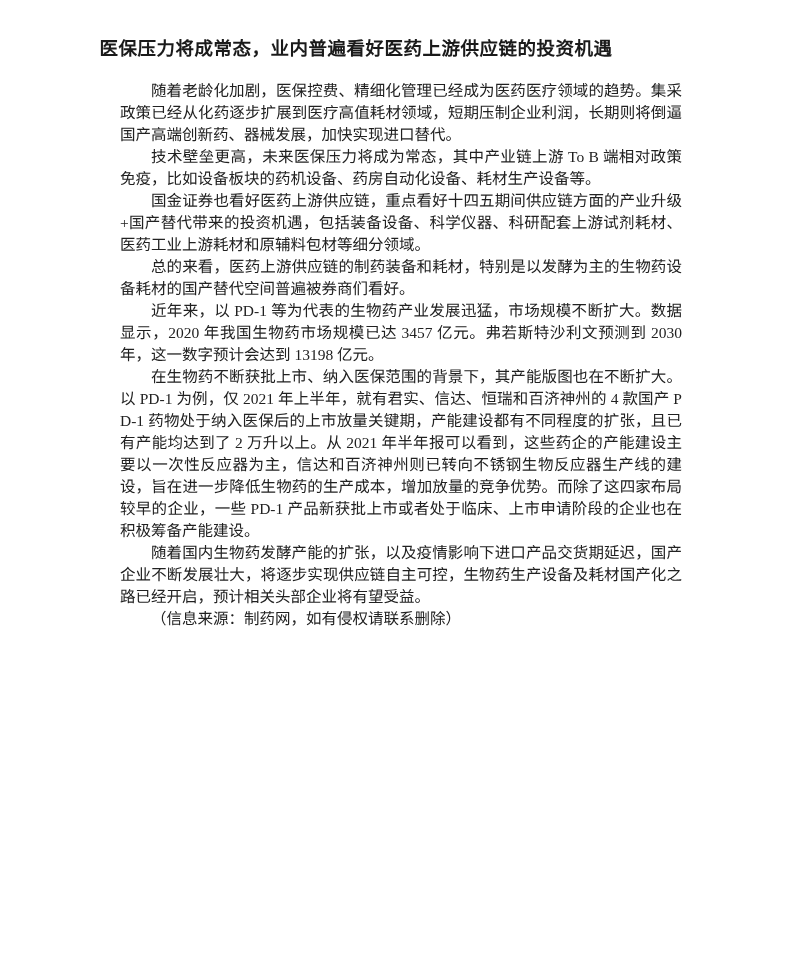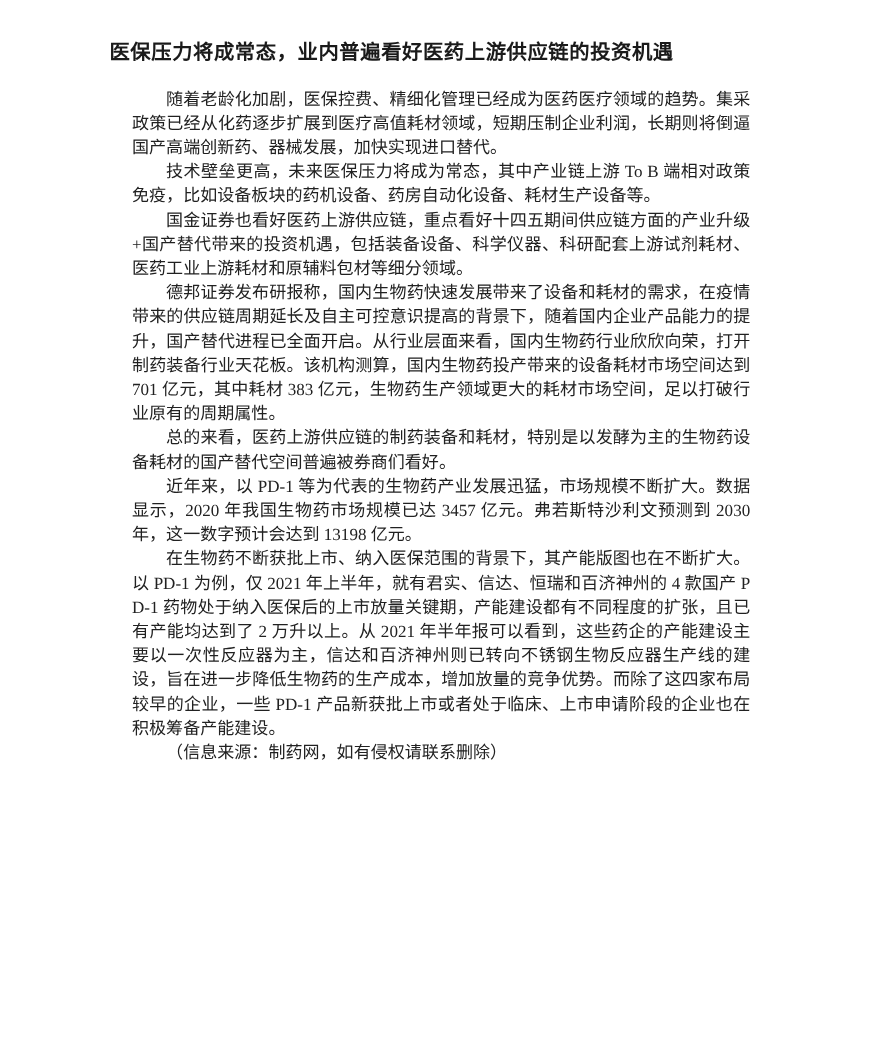--- a/index.html
+++ b/index.html
@@ -49,19 +49,19 @@
 </style>
 </head>
 <body>
 
 <div class="page">
   <h1 class="article-title">医保压力将成常态，业内普遍看好医药上游供应链的投资机遇</h1>
   <div class="article-body">
     <p>随着老龄化加剧，医保控费、精细化管理已经成为医药医疗领域的趋势。集采政策已经从化药逐步扩展到医疗高值耗材领域，短期压制企业利润，长期则将倒逼国产高端创新药、器械发展，加快实现进口替代。</p>
     <p>技术壁垒更高，未来医保压力将成为常态，其中产业链上游 To B 端相对政策免疫，比如设备板块的药机设备、药房自动化设备、耗材生产设备等。</p>
     <p>国金证券也看好医药上游供应链，重点看好十四五期间供应链方面的产业升级+国产替代带来的投资机遇，包括装备设备、科学仪器、科研配套上游试剂耗材、医药工业上游耗材和原辅料包材等细分领域。</p>
-    <p>德邦证券发布研报称，国内生物药快速发展带来了设备和耗材的需求，在疫情带来的供应链周期延长及自主可控意识提高的背景下，随着国内企业产品能力的提升，国产替代进程已全面开启。从行业层面来看，国内生物药行业欣欣向荣，打开制药装备行业天花板。该机构测算，国内生物药投产带来的设备耗材市场空间达到 701 亿元，其中耗材 383 亿元，生物药生产领域更大的耗材市场空间，足以打破行业原有的周期属性。</p>
     <p>总的来看，医药上游供应链的制药装备和耗材，特别是以发酵为主的生物药设备耗材的国产替代空间普遍被券商们看好。</p>
     <p>近年来，以 PD-1 等为代表的生物药产业发展迅猛，市场规模不断扩大。数据显示，2020 年我国生物药市场规模已达 3457 亿元。弗若斯特沙利文预测到 2030 年，这一数字预计会达到 13198 亿元。</p>
     <p>在生物药不断获批上市、纳入医保范围的背景下，其产能版图也在不断扩大。以 PD-1 为例，仅 2021 年上半年，就有君实、信达、恒瑞和百济神州的 4 款国产 PD-1 药物处于纳入医保后的上市放量关键期，产能建设都有不同程度的扩张，且已有产能均达到了 2 万升以上。从 2021 年半年报可以看到，这些药企的产能建设主要以一次性反应器为主，信达和百济神州则已转向不锈钢生物反应器生产线的建设，旨在进一步降低生物药的生产成本，增加放量的竞争优势。而除了这四家布局较早的企业，一些 PD-1 产品新获批上市或者处于临床、上市申请阶段的企业也在积极筹备产能建设。</p>
+    <p>随着国内生物药发酵产能的扩张，以及疫情影响下进口产品交货期延迟，国产企业不断发展壮大，将逐步实现供应链自主可控，生物药生产设备及耗材国产化之路已经开启，预计相关头部企业将有望受益。</p>
     <p>（信息来源：制药网，如有侵权请联系删除）</p>
   </div>
 </div>
 
 </body></html>

